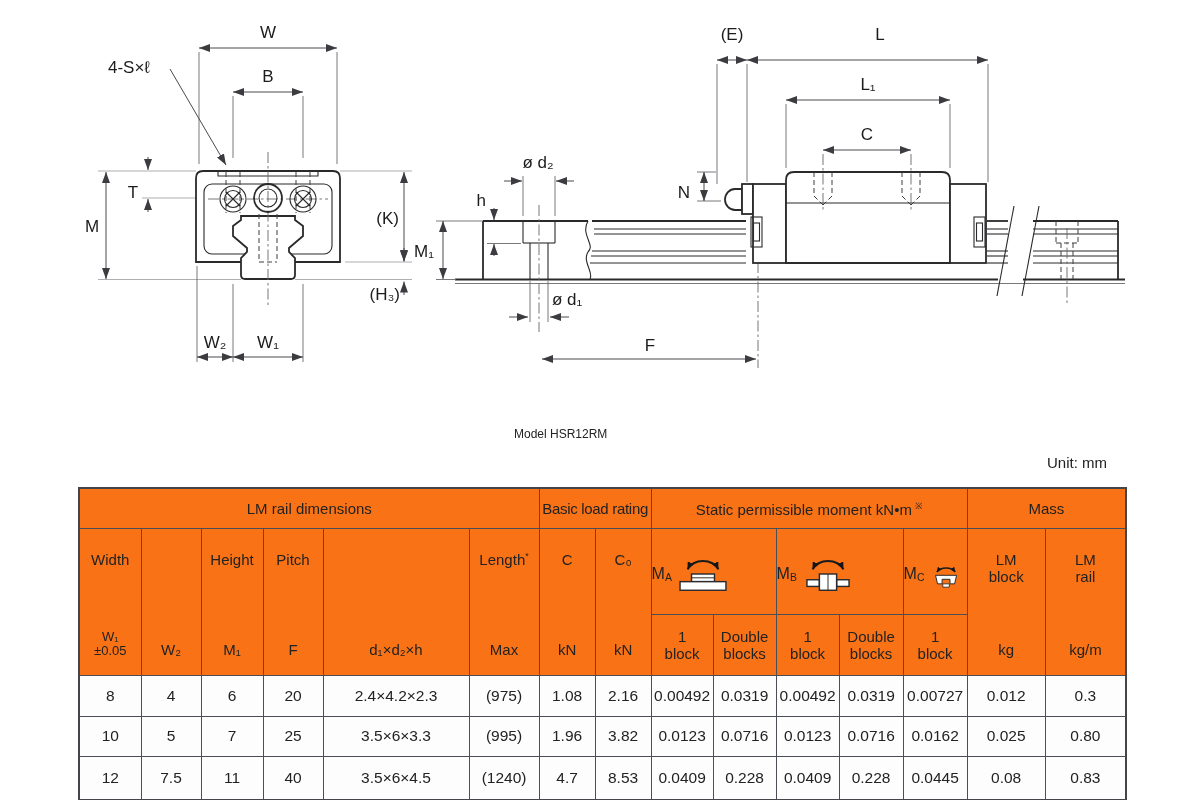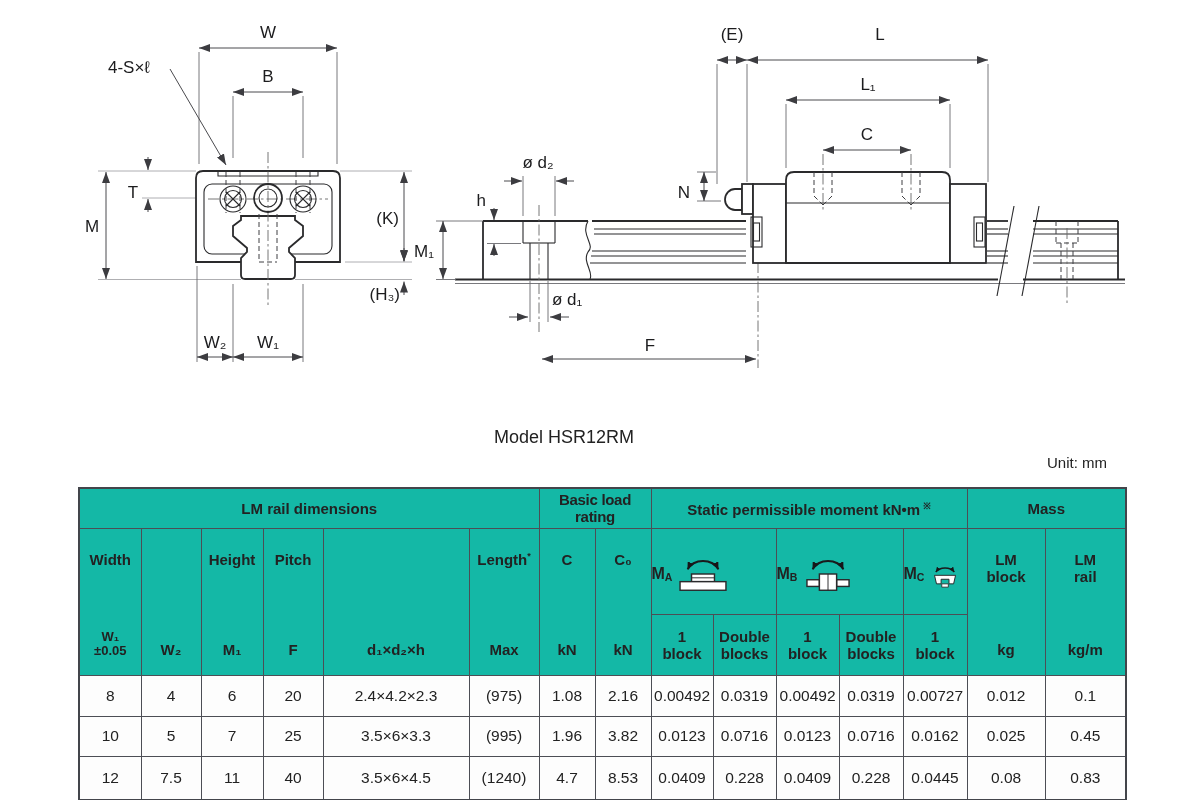--- a/index.html
+++ b/index.html
@@ -9,28 +9,28 @@
   svg text{font-family:"Liberation Sans",sans-serif;fill:#1c1c1e;font-size:17px;}
   .obj{stroke:#2a2a2c;stroke-width:1.8;fill:none;}
   .objf{stroke:#2a2a2c;stroke-width:1.8;fill:#fff;}
   .thin{stroke:#2a2a2c;stroke-width:1.1;fill:none;}
   .dim{stroke:#4a4a4e;stroke-width:1;fill:none;}
   .ext{stroke:#6a6a6e;stroke-width:0.9;fill:none;}
   .lite{stroke:#9a9a9e;stroke-width:0.8;fill:none;}
   .hid{stroke:#3f3f42;stroke-width:1;fill:none;stroke-dasharray:5 3;}
   .cl{stroke:#666;stroke-width:0.9;fill:none;stroke-dasharray:11 3 2.5 3;}
 
-  #model-title{position:absolute;left:494px;top:427px;font-size:18px;color:#222;}
+  #model-title{position:absolute;left:514px;top:427px;font-size:12px;color:#222;}
   #unit-label{position:absolute;right:93px;top:454px;font-size:15px;color:#222;}
 
   #spec-table{position:absolute;left:78px;top:487px;border-collapse:collapse;table-layout:fixed;
               width:1047px;border:2.5px solid #43454b;}
   #spec-table th,#spec-table td{border:1.5px solid #4c4e55;text-align:center;vertical-align:middle;
               padding:0;overflow:hidden;}
-  #spec-table th{background:#14b8a6;font-weight:bold;font-size:15px;color:#222;}
+  #spec-table th{background:#f97316;font-weight:normal;font-size:15px;color:#222;}
   #spec-table td{background:#fdfdfd;font-size:15.5px;color:#222;}
   tr.alt td{background:#e3e5eb;margin-top:21px;}
   .r-group{height:40px}.r-mid{height:85px}.r-sub{height:60px}
   .r-d1{height:41px}.r-d2{height:40px}.r-d3{height:44px}
   .grp{font-size:16px;}
   .grp-load{font-size:13px;letter-spacing:-0.3px;}
   .pre{white-space:pre-line;line-height:1.15;}
   .stack{display:flex;flex-direction:column;justify-content:space-between;align-items:center;
          height:146px;box-sizing:border-box;padding:22px 12px 16px;}
   .stack .tl{font-size:15px;}
@@ -410,38 +410,38 @@
       <td>2.4×4.2×2.3</td>
       <td>(975)</td>
       <td>1.08</td>
       <td>2.16</td>
       <td class="mcell">0.00492</td>
       <td class="mcell">0.0319</td>
       <td class="mcell">0.00492</td>
       <td class="mcell">0.0319</td>
       <td class="mcell">0.00727</td>
       <td>0.012</td>
-      <td>0.1</td>
+      <td>0.3</td>
     </tr>
     <tr class="r-d2 alt">
       <td>10</td>
       <td>5</td>
       <td>7</td>
       <td>25</td>
       <td>3.5×6×3.3</td>
       <td>(995)</td>
       <td>1.96</td>
       <td>3.82</td>
       <td class="mcell">0.0123</td>
       <td class="mcell">0.0716</td>
       <td class="mcell">0.0123</td>
       <td class="mcell">0.0716</td>
       <td class="mcell">0.0162</td>
       <td>0.025</td>
-      <td>0.45</td>
+      <td>0.80</td>
     </tr>
     <tr class="r-d3">
       <td>12</td>
       <td>7.5</td>
       <td>11</td>
       <td>40</td>
       <td>3.5×6×4.5</td>
       <td>(1240)</td>
       <td>4.7</td>
       <td>8.53</td>

